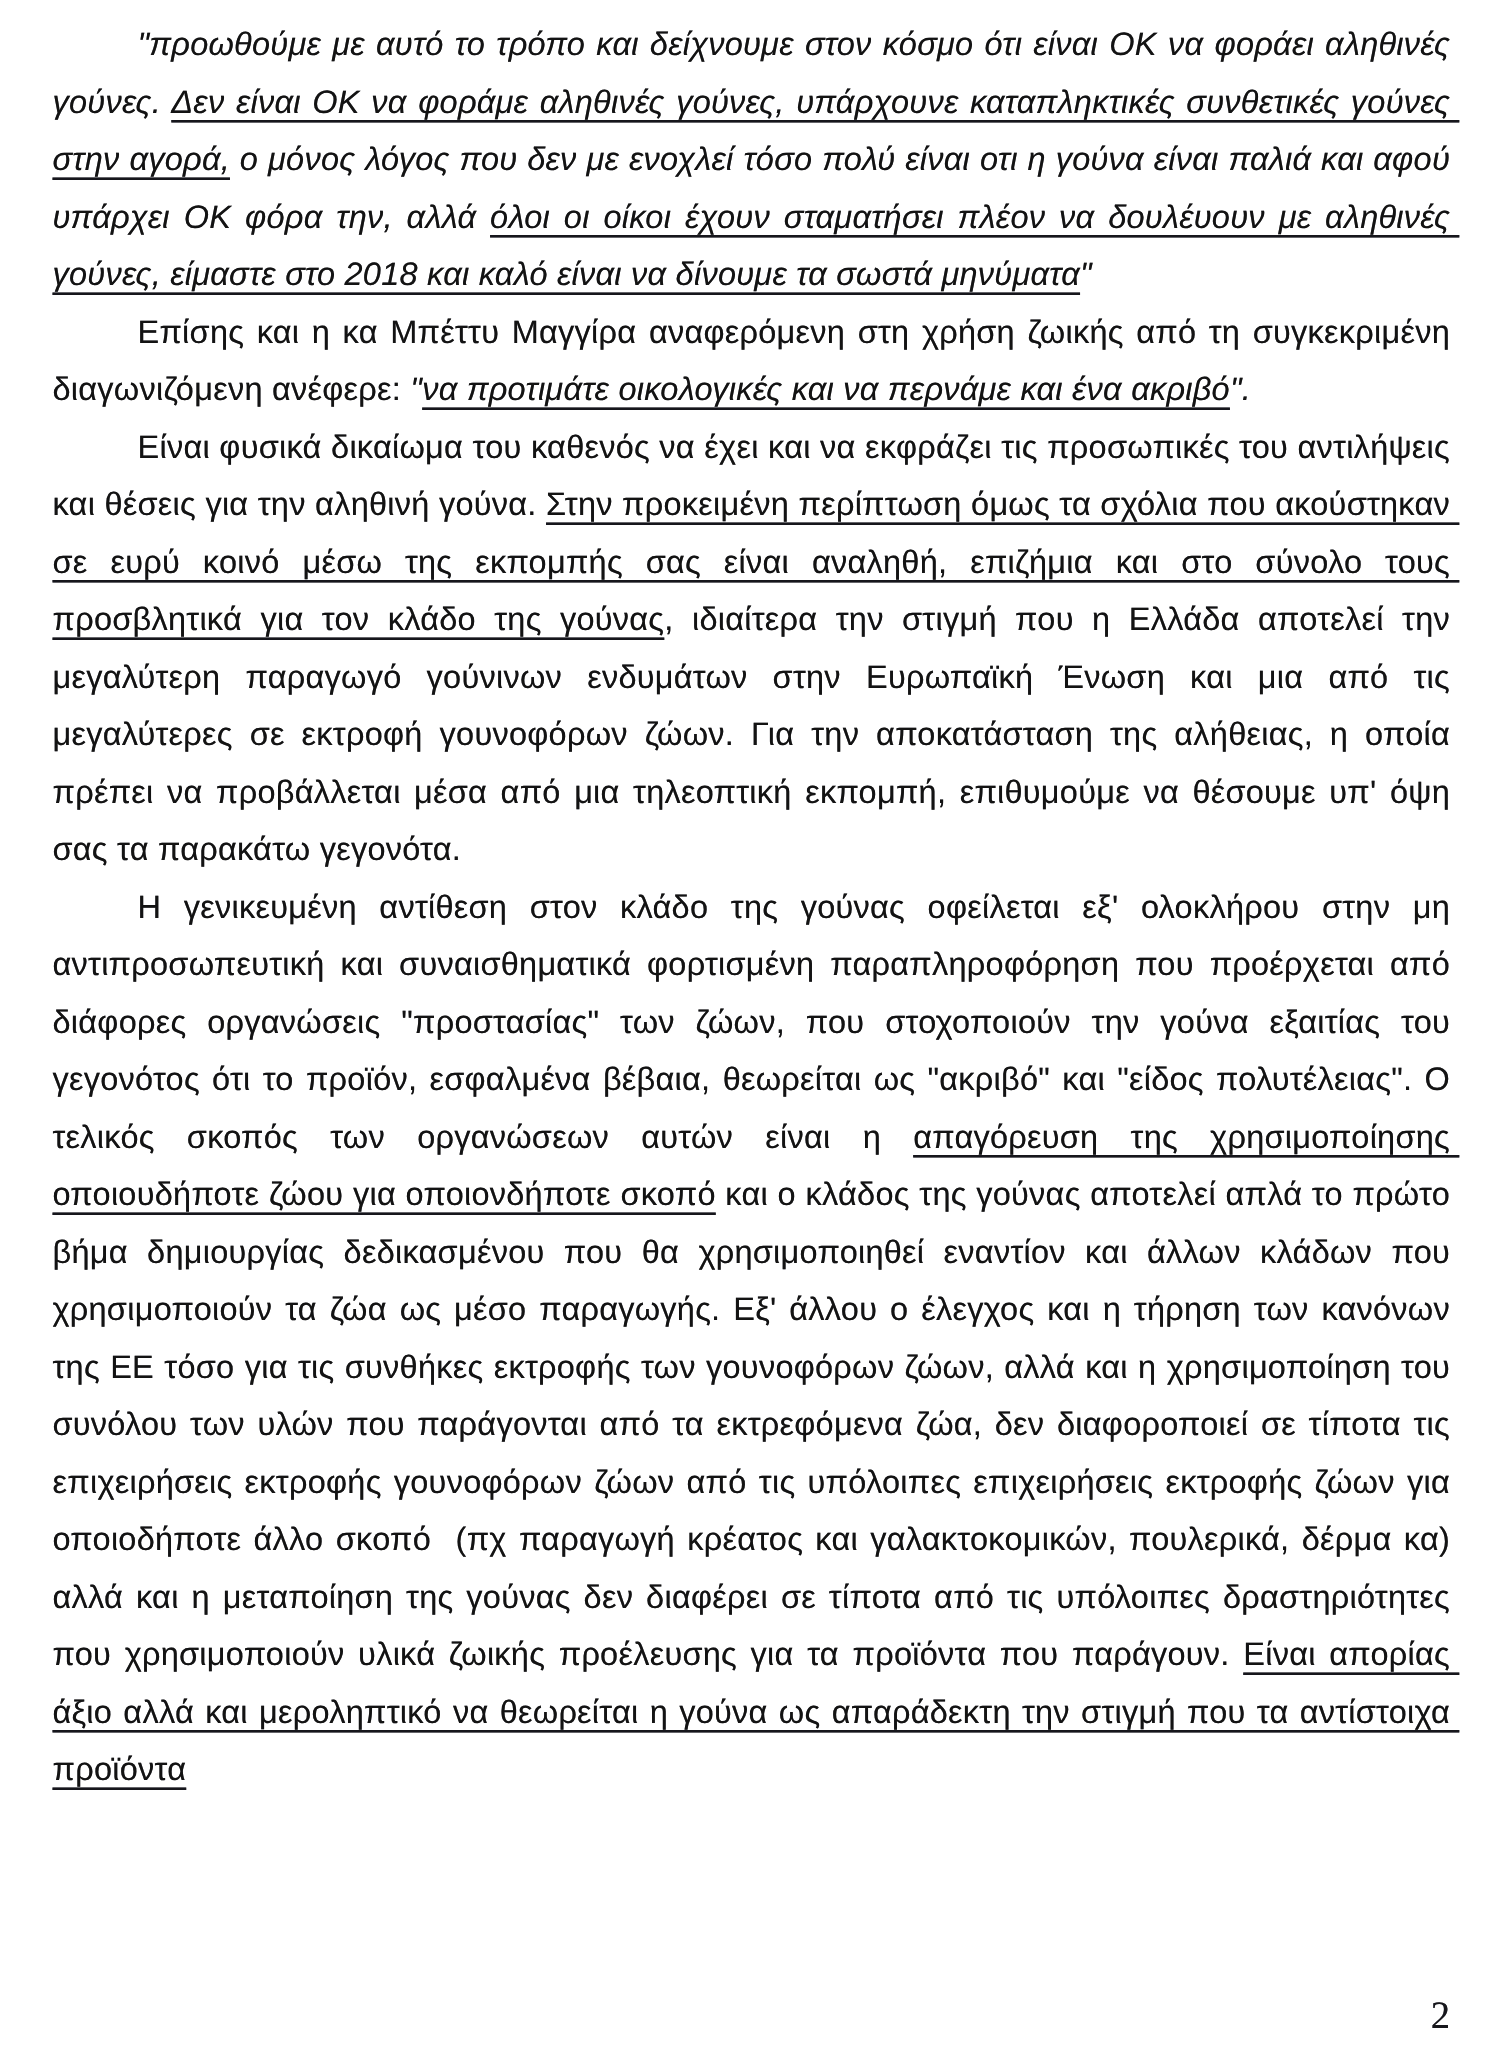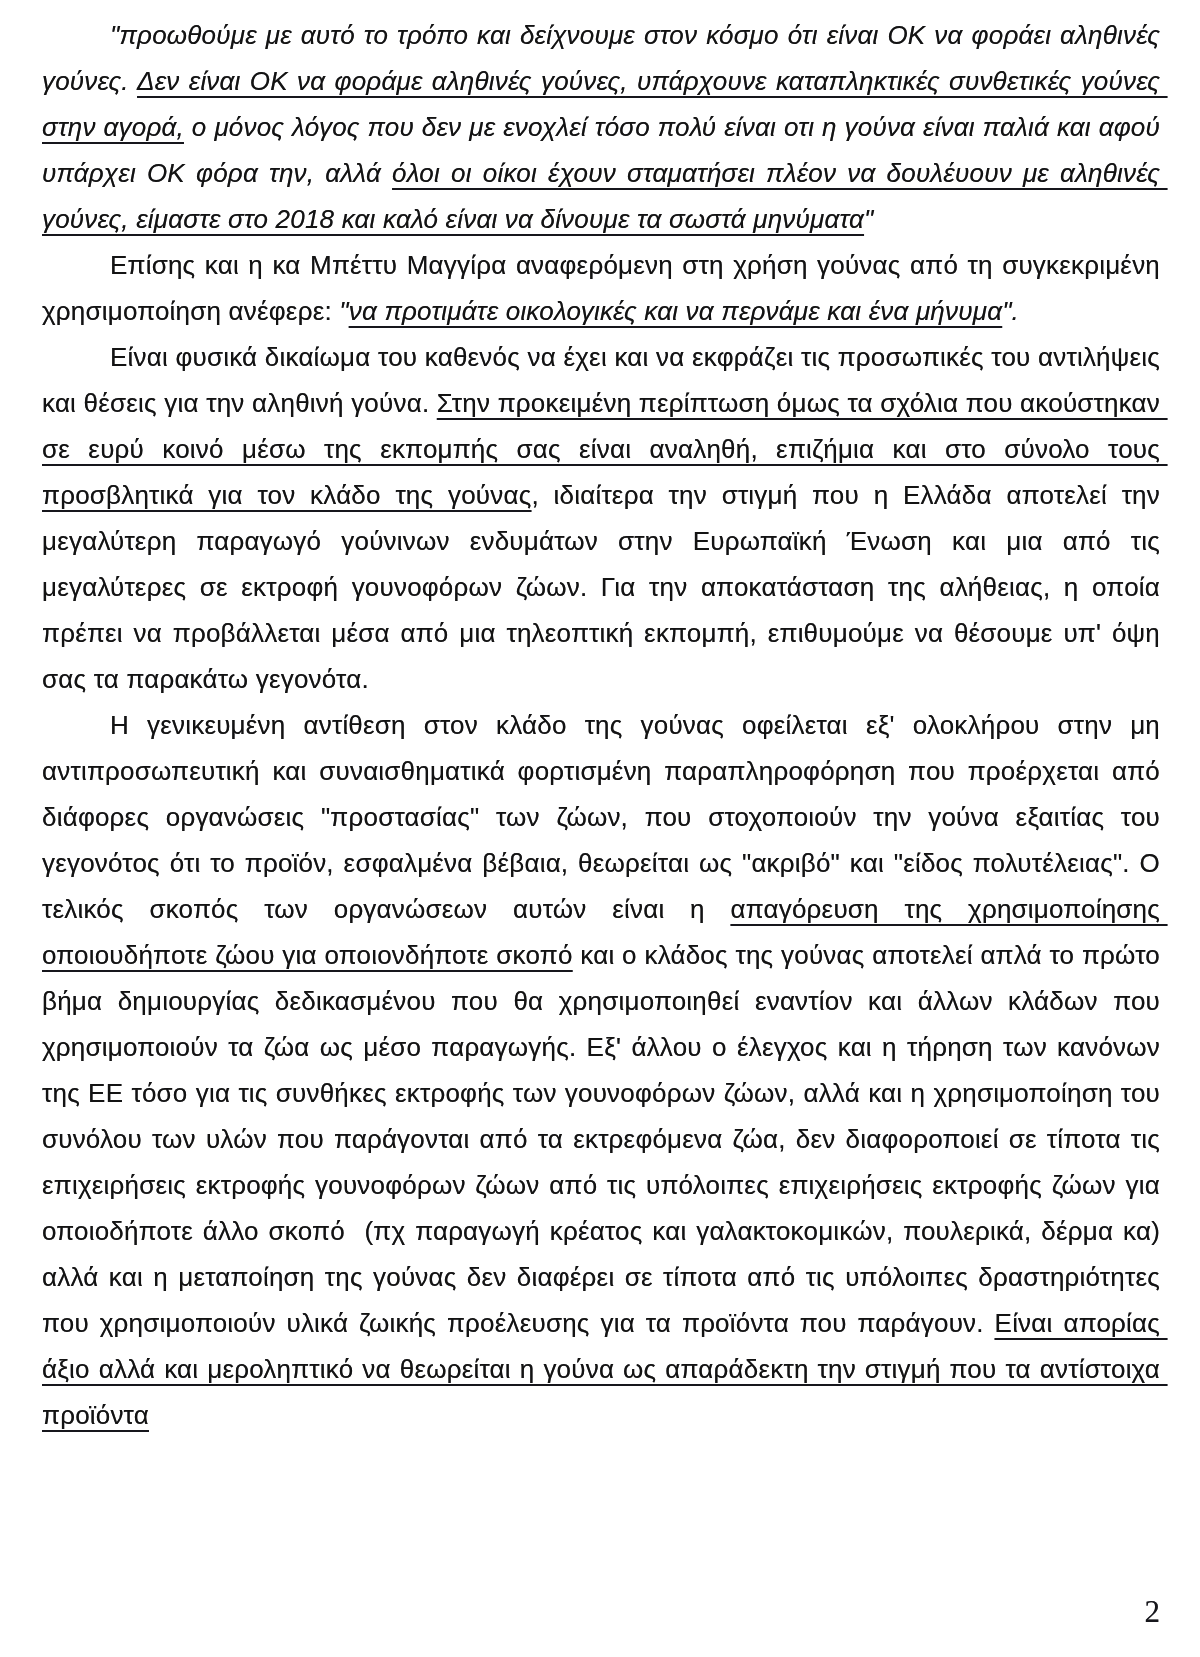--- a/index.html
+++ b/index.html
@@ -51,18 +51,18 @@
     font-family: "Liberation Serif", serif;
   }
 </style>
 </head>
 <body>
 
 <div class="page">
   <div class="document-body">
 
   <p class="para"><span class="run italic">"προωθούμε με αυτό το τρόπο και δείχνουμε στον κόσμο ότι είναι ΟΚ να φοράει αληθινές γούνες. </span><span class="run italic underline">Δεν είναι ΟΚ να φοράμε αληθινές γούνες, υπάρχουνε καταπληκτικές συνθετικές γούνες στην αγορά,</span><span class="run italic"> ο μόνος λόγος που δεν με ενοχλεί τόσο πολύ είναι οτι η γούνα είναι παλιά και αφού υπάρχει ΟΚ φόρα την, αλλά </span><span class="run italic underline">όλοι οι οίκοι έχουν σταματήσει πλέον να δουλέυουν με αληθινές γούνες, είμαστε στο 2018 και καλό είναι να δίνουμε τα σωστά μηνύματα</span><span class="run italic">"</span></p>
-      <p class="para"><span class="run">Επίσης και η κα Μπέττυ Μαγγίρα αναφερόμενη στη χρήση γούνας από τη συγκεκριμένη χρησιμοποίηση ανέφερε: </span><span class="run italic">"</span><span class="run italic underline">να προτιμάτε οικολογικές και να περνάμε και ένα μήνυμα</span><span class="run italic">".</span></p>
+      <p class="para"><span class="run">Επίσης και η κα Μπέττυ Μαγγίρα αναφερόμενη στη χρήση ζωικής από τη συγκεκριμένη διαγωνιζόμενη ανέφερε: </span><span class="run italic">"</span><span class="run italic underline">να προτιμάτε οικολογικές και να περνάμε και ένα ακριβό</span><span class="run italic">".</span></p>
       <p class="para"><span class="run">Είναι φυσικά δικαίωμα του καθενός να έχει και να εκφράζει τις προσωπικές του αντιλήψεις και θέσεις για την αληθινή γούνα. </span><span class="run underline">Στην προκειμένη περίπτωση όμως τα σχόλια που ακούστηκαν σε ευρύ κοινό μέσω της εκπομπής σας είναι αναληθή, επιζήμια και στο σύνολο τους προσβλητικά για τον κλάδο της γούνας</span><span class="run">, ιδιαίτερα την στιγμή που η Ελλάδα αποτελεί την μεγαλύτερη παραγωγό γούνινων ενδυμάτων στην Ευρωπαϊκή Ένωση και μια από τις μεγαλύτερες σε εκτροφή γουνοφόρων ζώων. Για την αποκατάσταση της αλήθειας, η οποία πρέπει να προβάλλεται μέσα από μια τηλεοπτική εκπομπή, επιθυμούμε να θέσουμε υπ' όψη σας τα παρακάτω γεγονότα.</span></p>
       <p class="para"><span class="run">Η γενικευμένη αντίθεση στον κλάδο της γούνας οφείλεται εξ' ολοκλήρου στην μη αντιπροσωπευτική και συναισθηματικά φορτισμένη παραπληροφόρηση που προέρχεται από διάφορες οργανώσεις "προστασίας" των ζώων, που στοχοποιούν την γούνα εξαιτίας του γεγονότος ότι το προϊόν, εσφαλμένα βέβαια, θεωρείται ως "ακριβό" και "είδος πολυτέλειας". Ο τελικός σκοπός των οργανώσεων αυτών είναι η </span><span class="run underline">απαγόρευση της χρησιμοποίησης οποιουδήποτε ζώου για οποιονδήποτε σκοπό</span><span class="run"> και ο κλάδος της γούνας αποτελεί απλά το πρώτο βήμα δημιουργίας δεδικασμένου που θα χρησιμοποιηθεί εναντίον και άλλων κλάδων που χρησιμοποιούν τα ζώα ως μέσο παραγωγής. Εξ' άλλου ο έλεγχος και η τήρηση των κανόνων της ΕΕ τόσο για τις συνθήκες εκτροφής των γουνοφόρων ζώων, αλλά και η χρησιμοποίηση του συνόλου των υλών που παράγονται από τα εκτρεφόμενα ζώα, δεν διαφοροποιεί σε τίποτα τις επιχειρήσεις εκτροφής γουνοφόρων ζώων από τις υπόλοιπες επιχειρήσεις εκτροφής ζώων για οποιοδήποτε άλλο σκοπό  (πχ παραγωγή κρέατος και γαλακτοκομικών, πουλερικά, δέρμα κα) αλλά και η μεταποίηση της γούνας δεν διαφέρει σε τίποτα από τις υπόλοιπες δραστηριότητες που χρησιμοποιούν υλικά ζωικής προέλευσης για τα προϊόντα που παράγουν. </span><span class="run underline">Είναι απορίας άξιο αλλά και μεροληπτικό να θεωρείται η γούνα ως απαράδεκτη την στιγμή που τα αντίστοιχα προϊόντα</span></p>
     </div>
   <div class="page-number">2</div>
 </div>
 
 </body></html>

